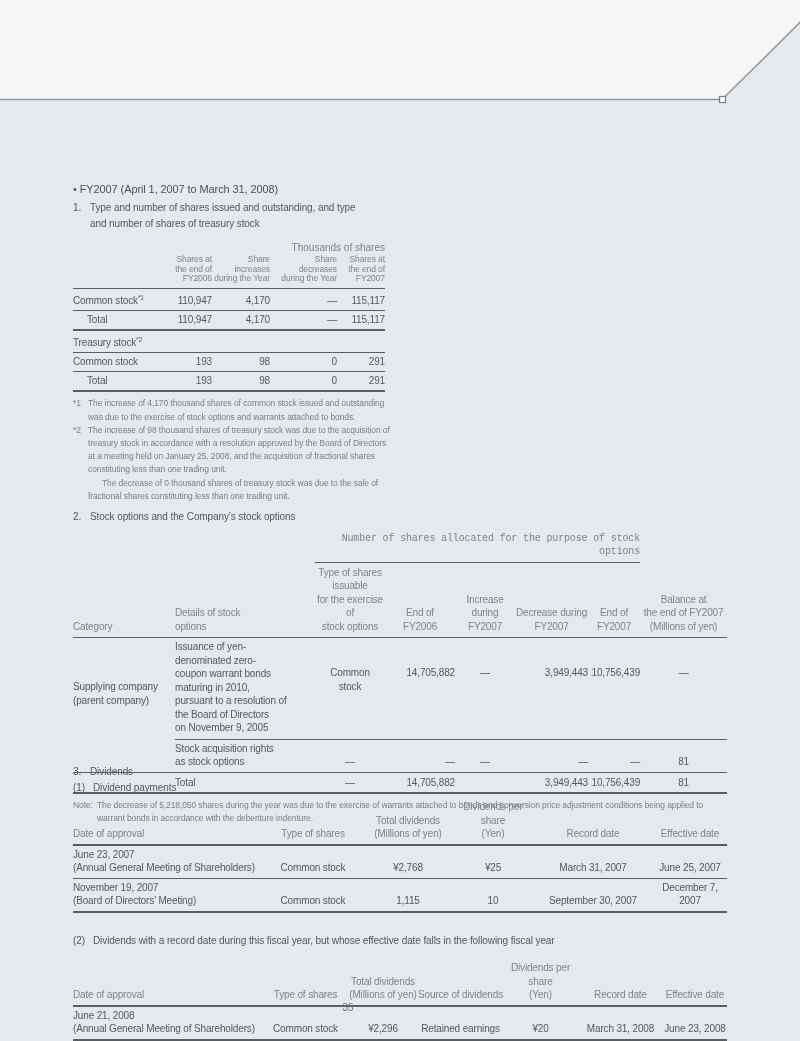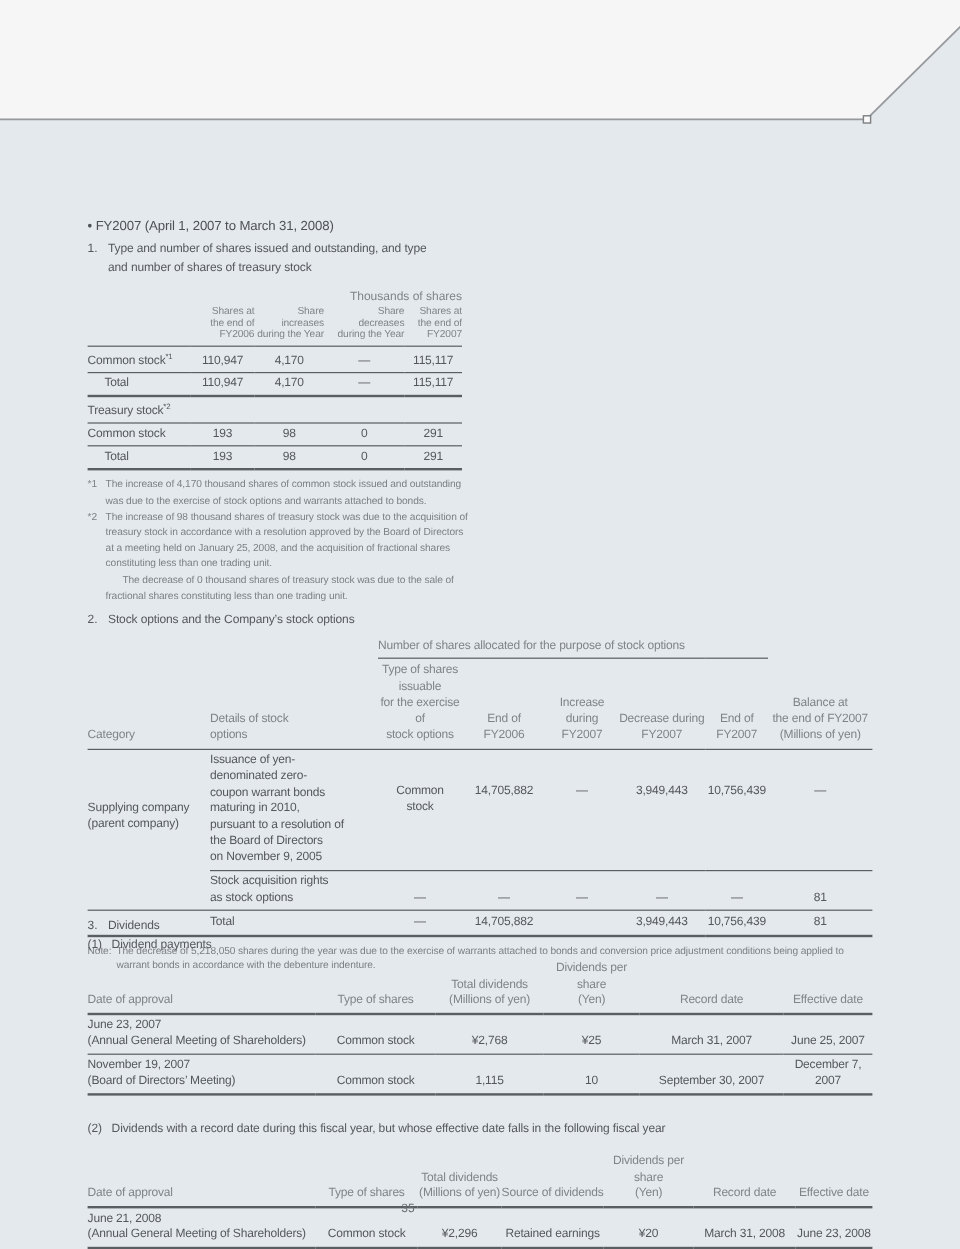--- a/index.html
+++ b/index.html
@@ -25,57 +25,57 @@
   table { border-collapse:collapse; table-layout:fixed; }
   td { padding:0; vertical-align:bottom; }
   .bb  { border-bottom:1px solid #595e63; }
   .bb2 { border-bottom:2px solid #595e63; }
 
   
   #t1 { width:312px; margin-top:2px; }
   #t1 td.h { text-align:right; padding:0 0 4px 0; }
   #t1 .cell { font-size:10px; line-height:14px; letter-spacing:-0.15px; padding:2px 0; }
   #t1 .grp { padding-top:3px; }
-  .num-cell { text-align:center; }
+  .num-cell { text-align:right; }
   .indent { padding-left:14px !important; }
   sup.mk { font-size:6.5px; vertical-align:super; }
 
   
   .fnotes { margin-top:5px; width:322px; }
   .fn { display:flex; font-size:8.5px; line-height:13.2px; color:#7b8086; letter-spacing:-0.1px; }
   .fn .m { width:15px; flex:none; }
   .fn .p2 { text-indent:14px; }
 
   
   #sec2 { width:654px; }
   #t2 { width:654px; margin-top:7px; }
   #t2 td { font-size:10px; line-height:13.5px; letter-spacing:-0.15px; }
   #t2 td.h { vertical-align:bottom; padding:3px 0 4px 0; }
-  #t2 .span-h { text-align:left; padding-bottom:3px; }
+  #t2 .span-h { text-align:right; padding-bottom:3px;font-family:Liberation Mono, monospace; }
   #t2 .ctr { text-align:center; }
   #t2 .r1 td { vertical-align:top; padding-top:2px; padding-bottom:4px; }
   #t2 .r1 .vals { padding-top:28px; }
   #t2 .cat { padding-top:42px !important; vertical-align:top; }
   #t2 .r2 td { padding:2px 0 3px 0; }
   #t2 .r3 td { padding:3px 0; }
 
   .note { display:flex; margin-top:5px; font-size:8.5px; line-height:12.5px; color:#7b8086; letter-spacing:-0.1px; }
   .note .m { width:24px; flex:none; }
 
   
   #t3, #t4 { width:654px; }
   #t3 { margin-top:5px; }
   #t4 { margin-top:13px; }
   #t3 td.h, #t4 td.h { vertical-align:bottom; padding-bottom:3px; }
   #t3 td, #t4 td { font-size:10px; line-height:13.5px; letter-spacing:-0.15px; }
   #t3 .ctr, #t4 .ctr { text-align:center; }
   #t3 .row td, #t4 .row td { padding:2px 0 3px 0; }
   .mt20 { margin-top:20px; }
 
-  .page-num { position:absolute; top:1002px; left:4px; width:672px; text-align:center; font-size:10px; color:#6b7076; }
+  .page-num { position:absolute; top:1002px; left:12px; width:672px; text-align:center; font-size:10px; color:#6b7076; }
 </style>
 </head>
 <body>
 
 <div id="page">
 
   <div class="band"></div>
   <svg class="corner-svg" width="800" height="110">
     <polygon points="722,100 801,22 801,100" fill="#e4e9ed"></polygon>
     <line x1="0" y1="99.5" x2="722" y2="99.5" stroke="#97999c" stroke-width="1.6"></line>

